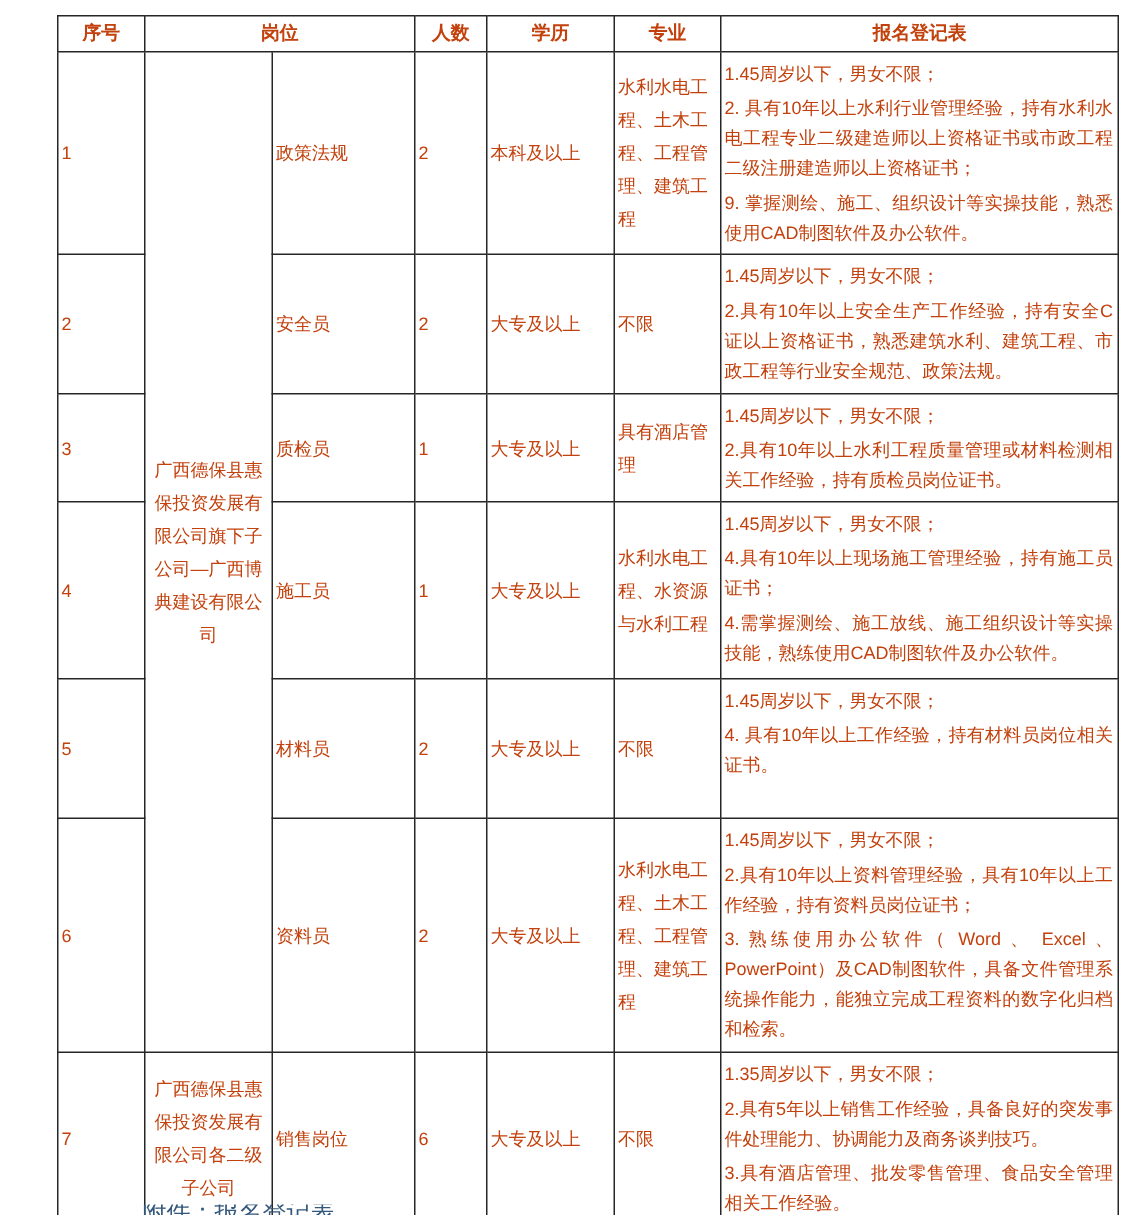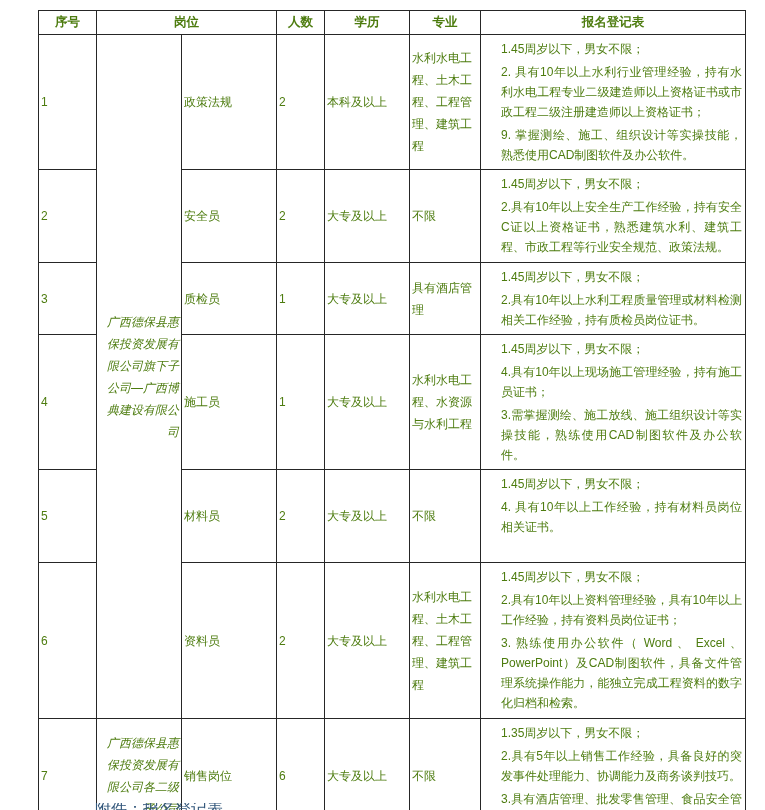--- a/index.html
+++ b/index.html
@@ -8,34 +8,34 @@
     font-family:"Liberation Sans","DejaVu Sans",sans-serif;
     color:#333333;
   }
   table.job-table{
     position:absolute;left:38px;top:10px;
     border-collapse:collapse;table-layout:fixed;
     width:707px;
   }
   .job-table th,.job-table td{
     border:1px solid #262626;
-    font-size:12px;color:#4d7c0f;
+    font-size:12px;color:#c2410c;
     padding:1px 2px;
     overflow:hidden;
     background:#ffffff;
     margin-left:40px;
   }
   .job-table th{
     font-weight:bold;height:21px;text-align:center;vertical-align:middle;
     font-size:12.5px;
   }
   td.c-center{text-align:left;vertical-align:middle;line-height:22px;}
-  td.c-req{text-align:left;vertical-align:top;padding:1px 3px 1px 20px;}
+  td.c-req{text-align:left;vertical-align:top;padding:1px 3px 1px 2px;}
   td.c-req p{margin:3px 0;line-height:20px;text-align:justify;}
-  td.c-company{text-align:right;vertical-align:middle;line-height:22px;font-style:italic;}
+  td.c-company{text-align:center;vertical-align:middle;line-height:22px;}
   .clipped-footer{
     position:absolute;left:95px;top:803px;width:200px;height:7px;
     overflow:hidden;font-size:16px;color:#33577b;line-height:12px;
     white-space:nowrap;
   }
 </style>
 </head>
 <body>
 
 <table class="job-table">
@@ -96,21 +96,21 @@
       </tr>
       <tr style="height: 118px;">
         <td class="c-center">4</td>
         <td class="c-center">施工员</td>
         <td class="c-center">1</td>
         <td class="c-center">大专及以上</td>
         <td class="c-center">水利水电工程、水资源与水利工程</td>
         <td class="c-req">
           <p>1.45周岁以下，男女不限；</p>
           <p>4.具有10年以上现场施工管理经验，持有施工员证书；</p>
-          <p>3.需掌握测绘、施工放线、施工组织设计等实操技能，熟练使用CAD制图软件及办公软件。</p>
+          <p>4.需掌握测绘、施工放线、施工组织设计等实操技能，熟练使用CAD制图软件及办公软件。</p>
         </td>
       </tr>
       <tr style="height: 93px;">
         <td class="c-center">5</td>
         <td class="c-center">材料员</td>
         <td class="c-center">2</td>
         <td class="c-center">大专及以上</td>
         <td class="c-center">不限</td>
         <td class="c-req">
           <p>1.45周岁以下，男女不限；</p>

